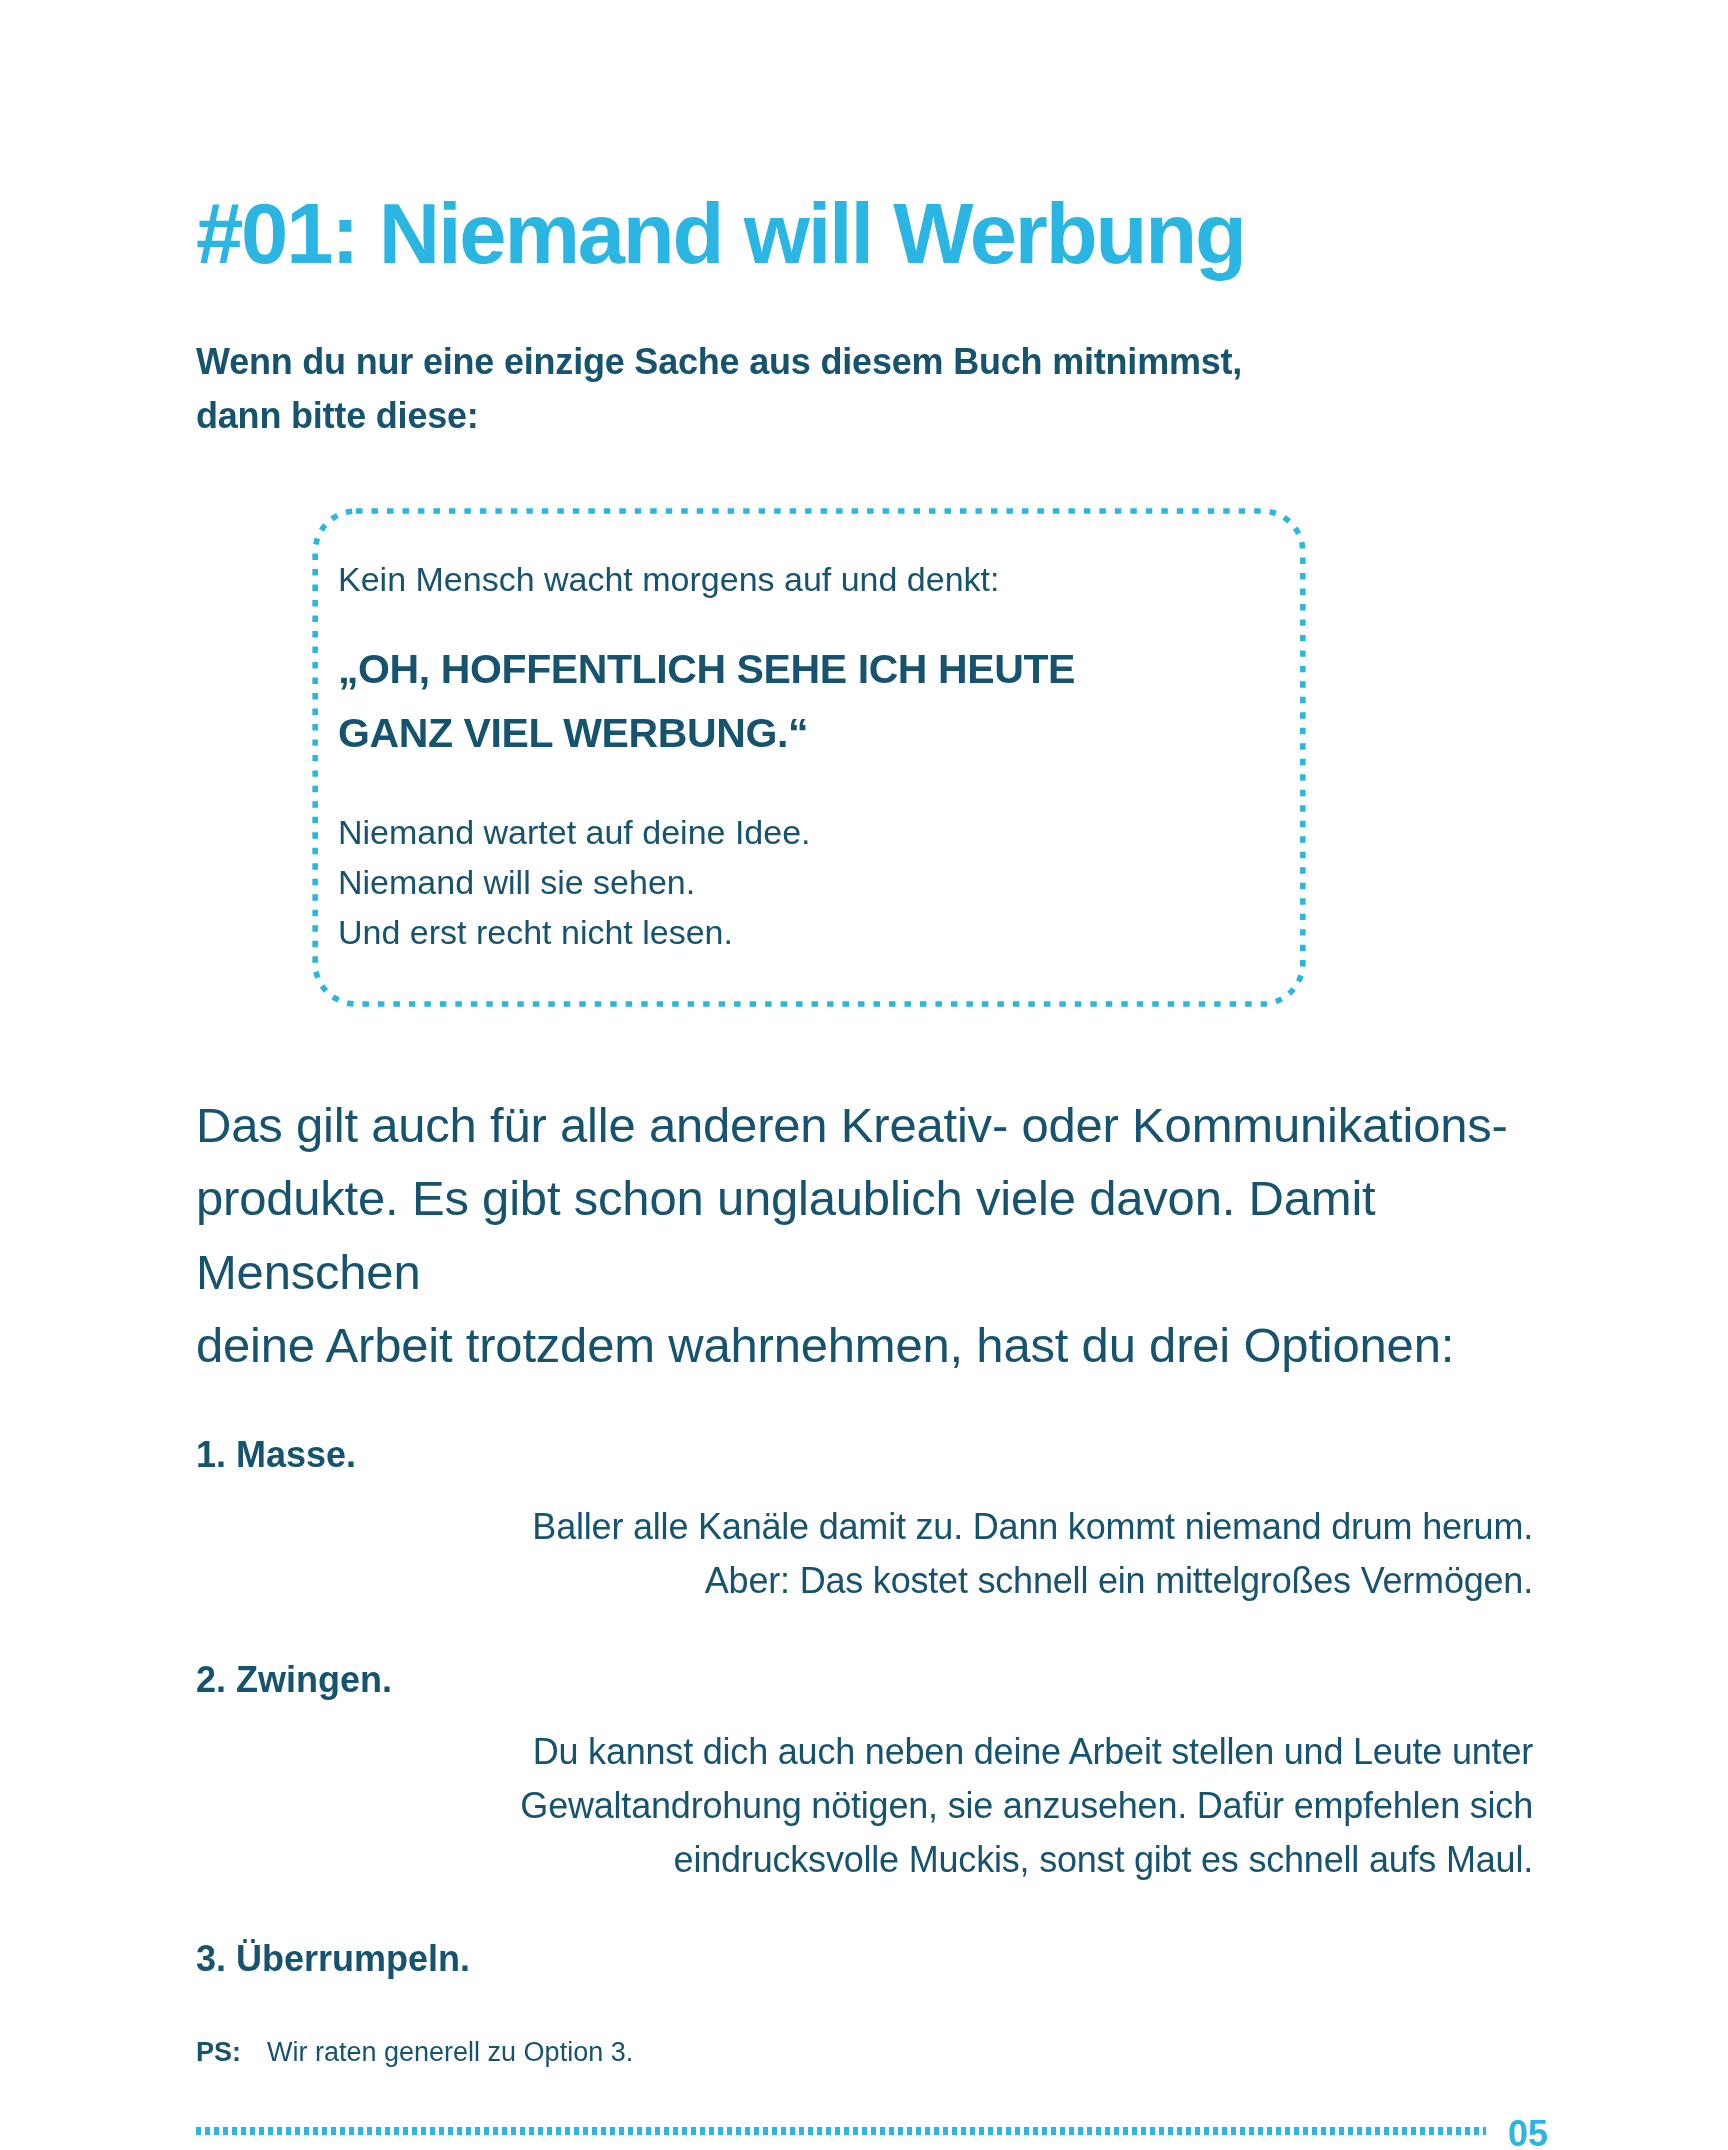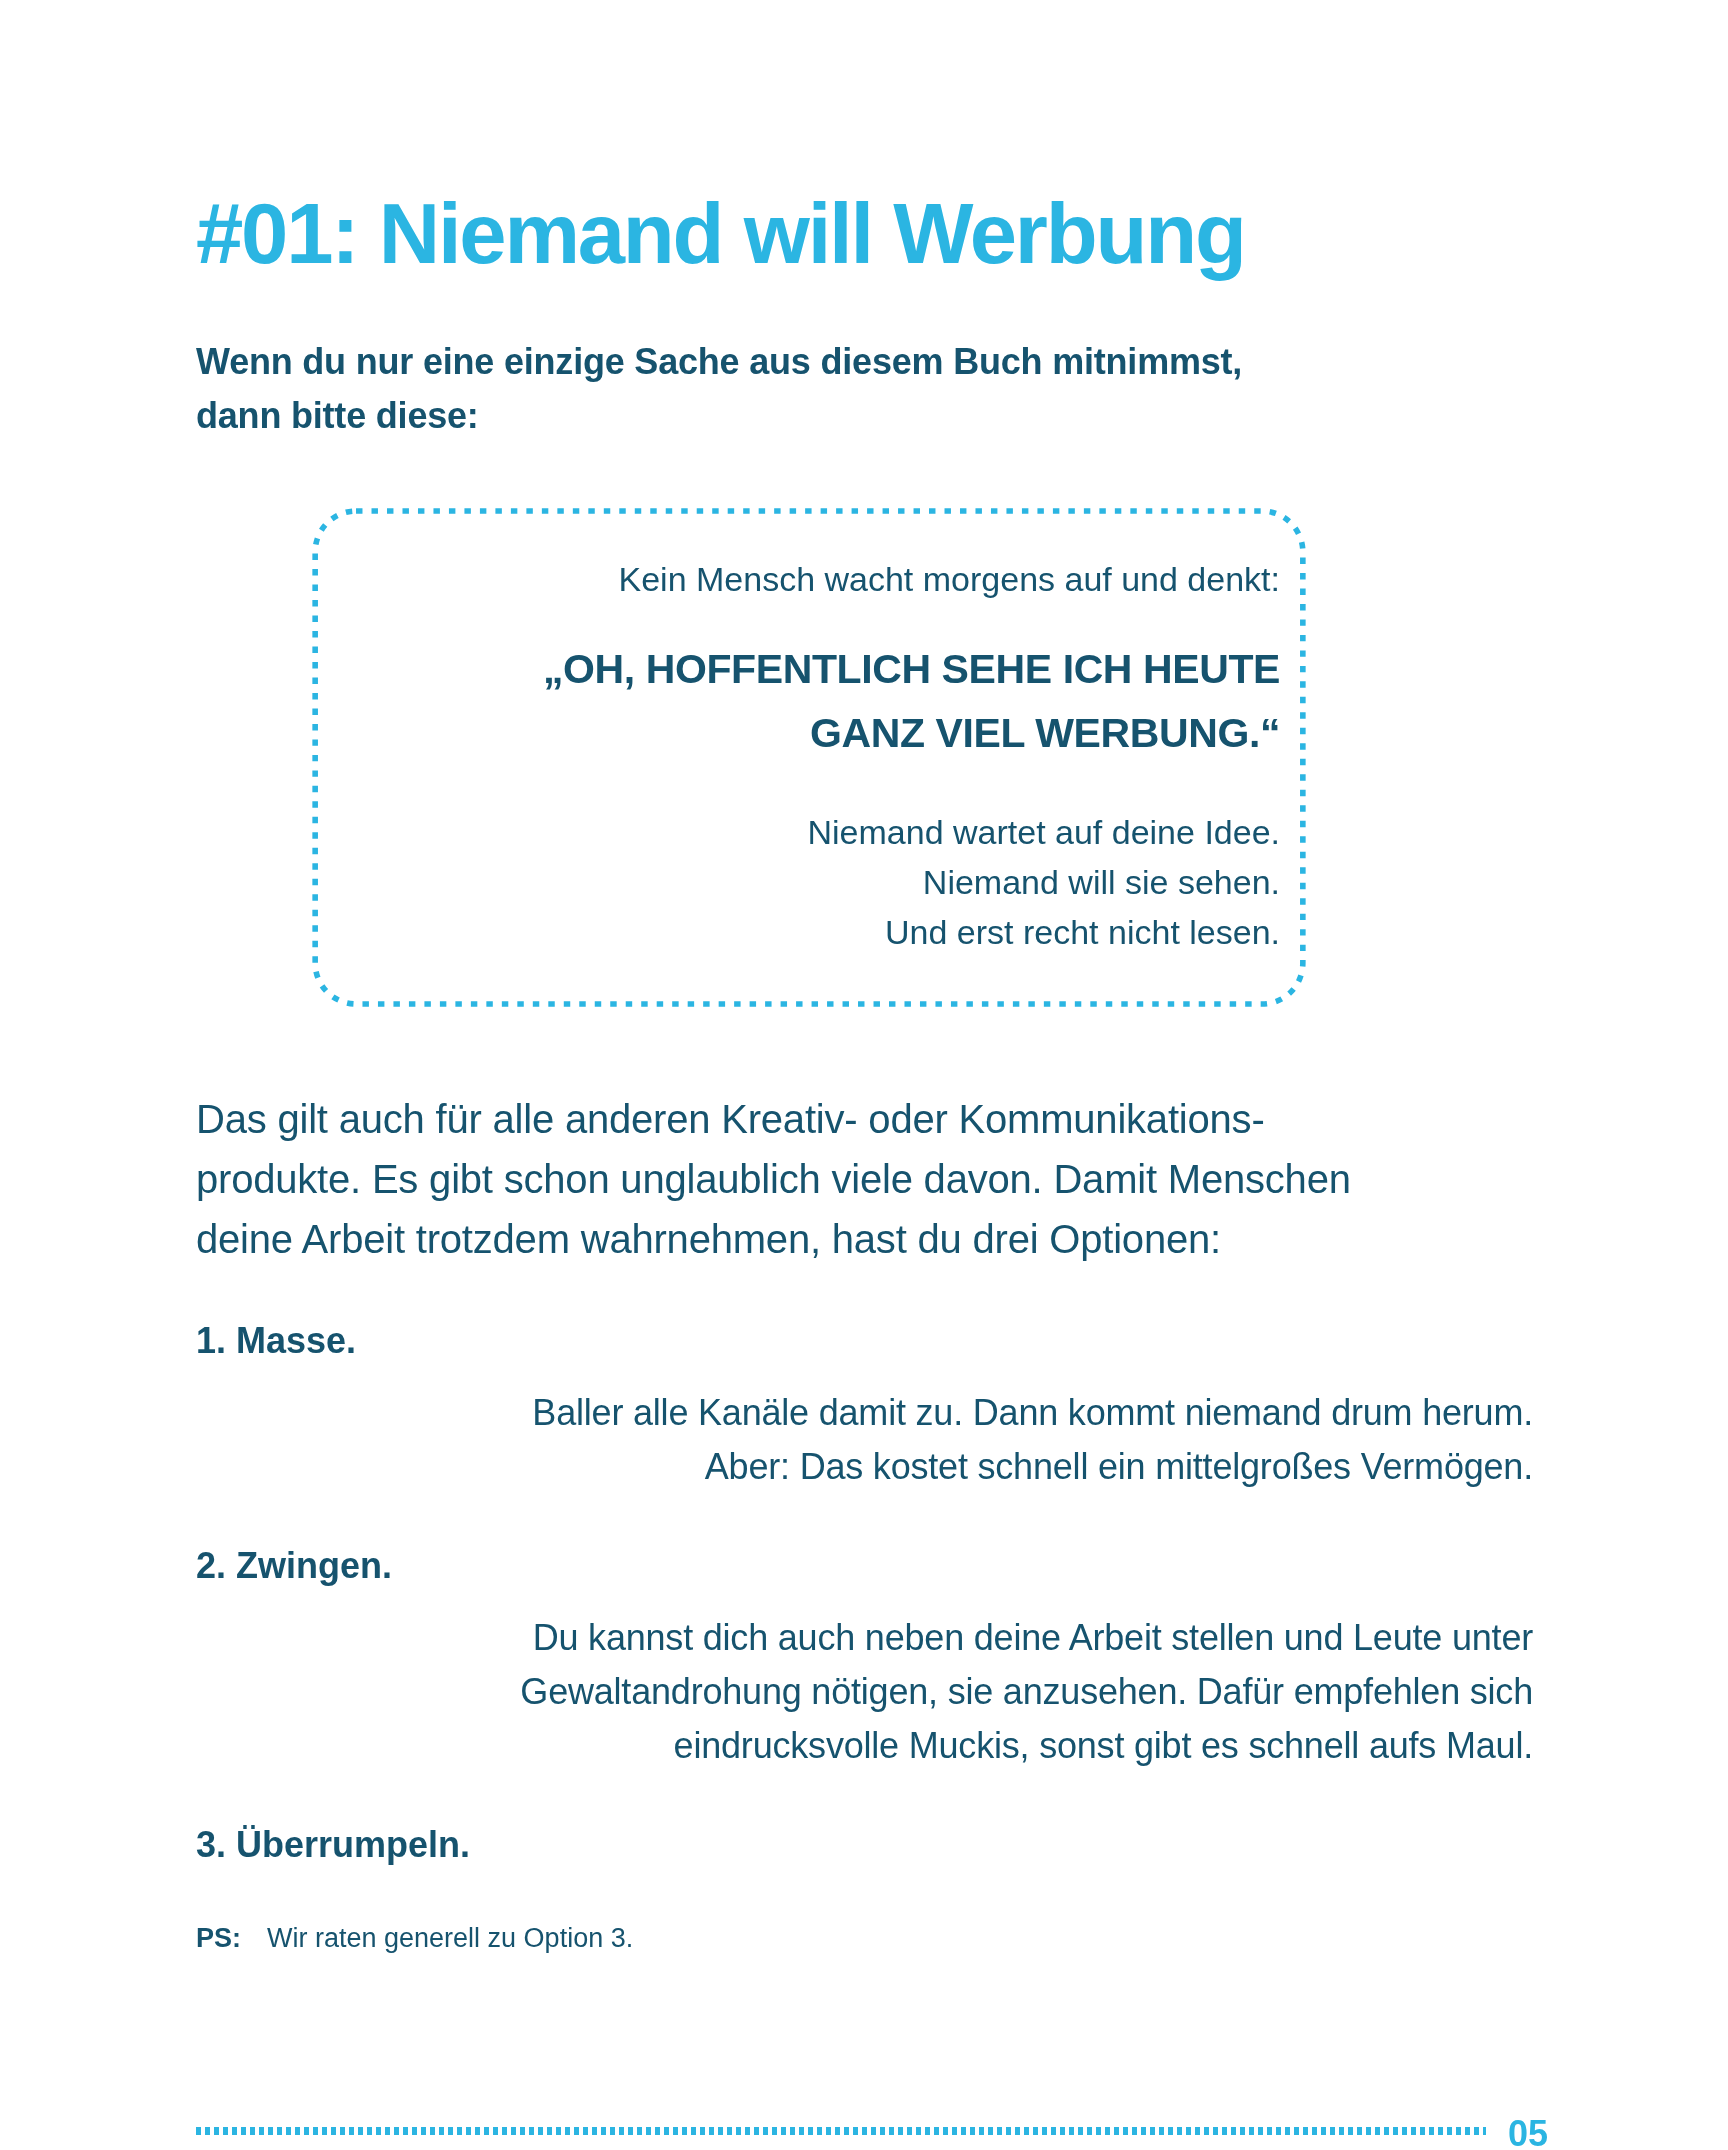--- a/index.html
+++ b/index.html
@@ -37,21 +37,21 @@
     letter-spacing:-0.2px;
     white-space:pre-line;
     font-weight:bold;
   }
   .quote-box{
     position:relative;
     margin:65px 0 0 116px;
     width:994px;
     min-height:499px;
     padding:47px 26px 45px 26px;
-    text-align:right;
+    text-align:left;
   }
   .dash-border{
     position:absolute;
     inset:0;
     width:100%;
     height:100%;
     overflow:visible;
     pointer-events:none;
   }
   .dash-border rect{
@@ -74,21 +74,21 @@
     white-space:pre-line;
   }
   .quote-note{
     margin:42px 0 0 0;
     font-size:34px;
     line-height:1.47;
     white-space:pre-line;
   }
   .body-par{
     margin:82px 0 0 0;
-    font-size:40px;
+    font-size:49px;
     line-height:1.5;
     letter-spacing:-0.2px;
     white-space:pre-line;
   }
   .option{
     margin:45px 0 0 0;
   }
   .option-heading{
     margin:0;
     font-size:36px;

